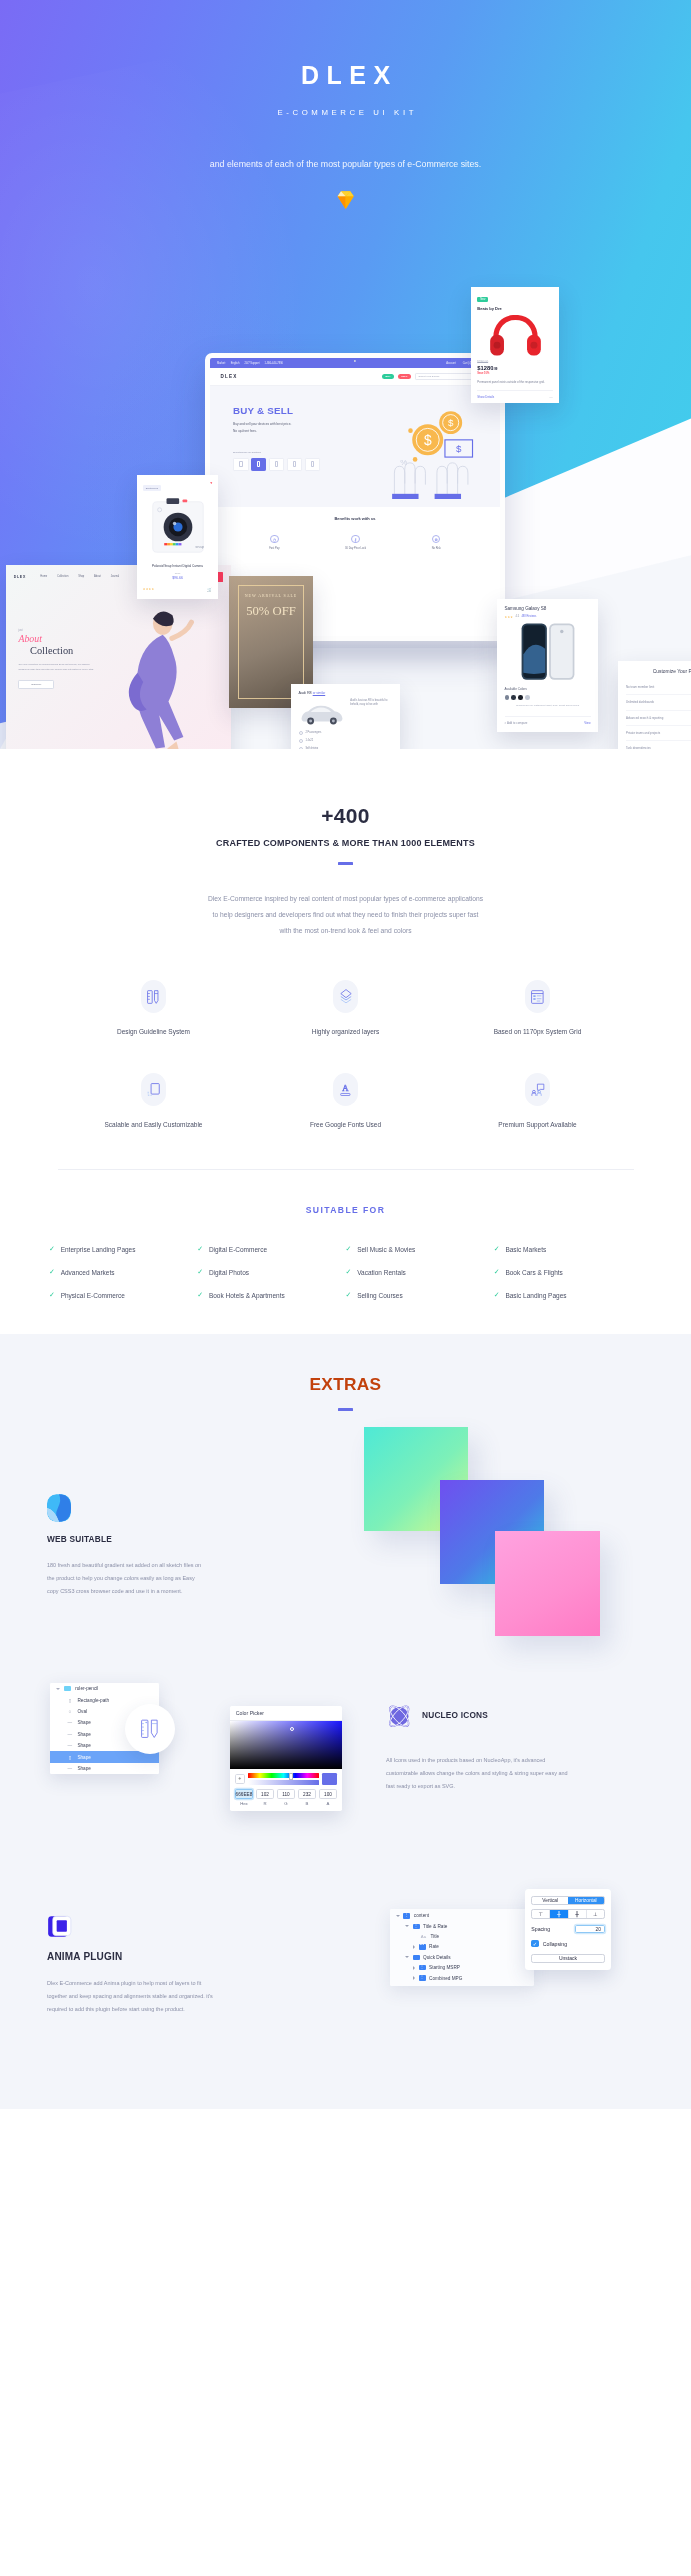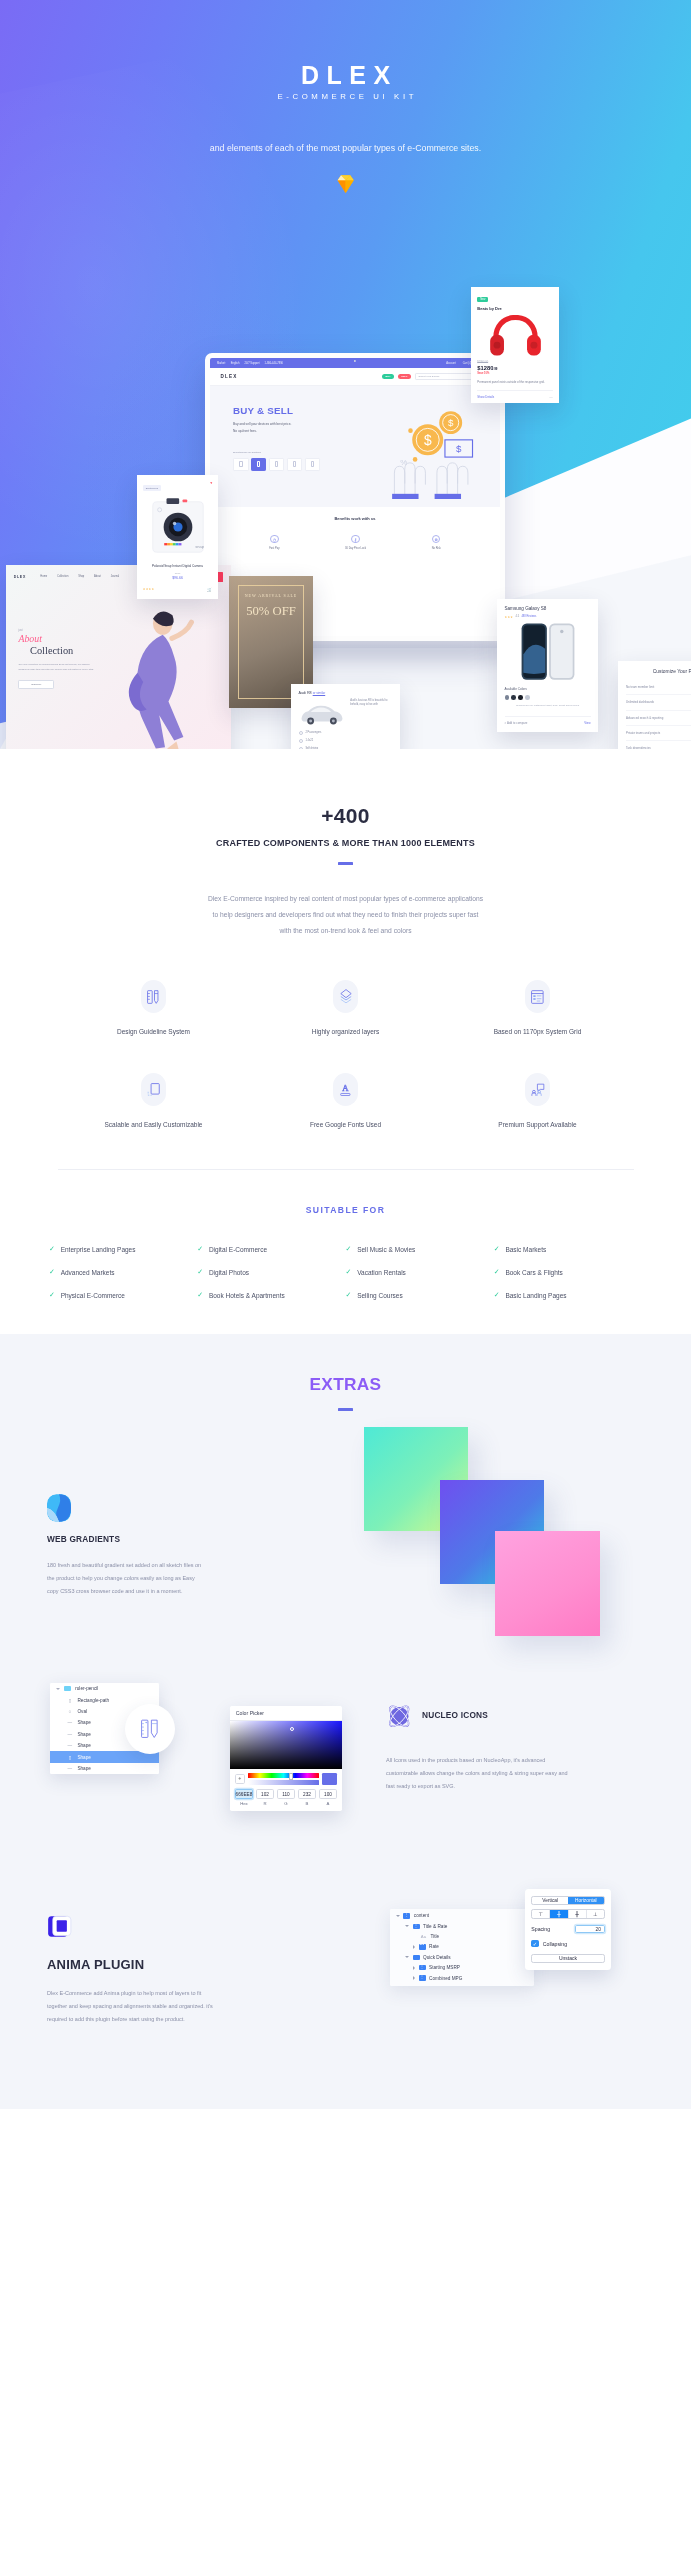--- a/index.html
+++ b/index.html
@@ -41,21 +41,21 @@
     clip-path: polygon(100% 40%, 100% 100%, 0 100%, 0 92%);
     opacity:.9;
   }
 
   .hero-inner { position: relative; z-index: 4; text-align: center; padding-top: 61px; }
   .brand {
     font-size: 25px; letter-spacing: 7.5px; font-weight: 700; color: #fff;
     text-indent: 7.5px;
   }
   .brand-sub {
-    margin-top: 2px; font-size: 7.8px; letter-spacing: 3.6px; color: #fff; font-weight: 500;
+    margin-top: 18px; font-size: 7.8px; letter-spacing: 3.6px; color: #fff; font-weight: 500;
     text-indent: 3.5px;
   }
   .hero-desc {
     margin: 38px auto 0; width: 547px; font-size: 8.8px; line-height: 2.05;
     color: rgba(255,255,255,.93); font-weight: 400;
   }
   .sketch-diamond { margin: 17.3px auto 0; width: 17.3px; height: 19.6px; position: relative; }
   .sketch-diamond svg { display:block; }
 
   
@@ -200,21 +200,21 @@
 
   .divider-line { width: 576px; height:0.6px; background:#eceef4; margin: 41px auto 0; }
 
   .suitable-title { margin-top: 35px; font-size: 8.6px; font-weight:700; letter-spacing:1.4px; color:#666ee8; text-align:center;}
   .suit-grid { margin: 30px auto 0; width: 593px; display:grid; grid-template-columns: repeat(4,1fr); row-gap: 15px; padding-bottom:35px;}
   .suit-item { display:flex; align-items:center; gap: 5.8px; font-size: 6.5px; color:#4b5066;}
   .suit-check { color:#2ecc9b; font-size: 7px; }
 
   
   .extras { background:#f3f5fa; padding: 40px 0 52px; position:relative; }
-  .extras-title { text-align:center; font-size: 17.3px; font-weight:700; color:#8b5cf6; letter-spacing:0.3px;}
+  .extras-title { text-align:center; font-size: 17.3px; font-weight:700; color:#c2410c; letter-spacing:0.3px;}
   .extras-rule { width: 15px; height:2.3px; background:#666ee8; margin: 13.2px auto 0; border-radius:0.6px;}
 
   .row { position: relative; width: 611px; margin: 0 auto; }
 
   .gradrow { height: 173px; margin-top: 39px; }
   .gr-left { position:absolute; left: 7px; top: 44px; width: 196px; }
   .gr-logo { width: 24px; height: 28px; border-radius: 9.2px; overflow:hidden; position:relative; }
   .gr-h { margin-top: 12.7px; font-size: 8.3px; font-weight: 700; letter-spacing:0.2px; color:#2b2d42;}
   .gr-p { margin-top: 15px; font-size: 5.5px; line-height: 2.35; color:#8b90a8; width: 156px;}
   .sq { position:absolute; }
@@ -267,21 +267,21 @@
   .cp-inputs { display:flex; gap:2.3px; padding: 4.6px 4.6px 5.2px; }
   .cp-in { flex:1; text-align:center; }
   .cp-box { border:0.6px solid #d7dae4; border-radius:1.7px; font-size:4.7px; padding:1.4px 0; color:#2b2d42;}
   .cp-box.hex { border-color:#8ec8f5; box-shadow:0 0 0 1.2px rgba(142,200,245,.45); background:#d6ecfb;}
   .cp-cap { font-size:4.3px; color:#6b7087; margin-top:1.7px;}
 
   
   .animarow { height: 173px; margin-top: 50px; }
   .an-left { position:absolute; left: 7px; top: 31px; width: 219px; }
   .an-logo { width: 25px; height: 26.5px; position:relative; }
-  .an-h { margin-top: 16px; font-size: 13px; font-weight: 700; color:#2b2d42; letter-spacing:0.2px;}
+  .an-h { margin-top: 10px; font-size: 10px; font-weight: 700; color:#2b2d42; letter-spacing:0.2px;}
   .an-p { margin-top: 15px; font-size: 5.5px; line-height: 2.35; color:#8b90a8; width: 173px;}
 
   .an-layers { position:absolute; left: 350px; top: 25px; width: 144px; background:#fbfcfe;
     box-shadow: 0 5.8px 17.3px rgba(40,55,110,.10); border-radius:1.2px; padding: 2.3px 0; font-size:4.7px;}
   .al-row { display:flex; align-items:center; gap:3.5px; padding: 2.6px 5.8px; color:#3a3f55;}
   .al-fold { width:7px;height:5.2px;background:#3b82f6;border-radius:0.9px; position:relative;}
   .al-fold.dots:after{content:"•••";position:absolute;left:0;right:0;top:-1.4px;text-align:center;font-size:3.5px;color:#fff;letter-spacing:0.2px;}
   .al-fold.bars:after{content:"⋮";position:absolute;left:0;right:0;top:-1.2px;text-align:center;font-size:4px;color:#fff;}
   .al-tri { width:0;height:0;border-left:2px solid transparent;border-right:2px solid transparent;border-top:2.6px solid #9aa0b3;}
   .al-tri.r { border:none;width:0;height:0;border-top:2px solid transparent;border-bottom:2px solid transparent;border-left:2.6px solid #9aa0b3;}
@@ -750,21 +750,21 @@
     <div class="row gradrow">
       <div class="gr-left">
         <div class="gr-logo">
           <svg width="24" height="28" viewBox="0 0 42 48">
             <rect width="42" height="48" rx="16" fill="#3fb9f7"></rect>
             <path d="M21 0 q21 0 21 24 q0 24 -21 24 q-9-10 -2-24 q7-14 2-24z" fill="#2f7fe8"></path>
             <path d="M0 24 q12 2 21 24 q-21 0 -21-24z" fill="#bfe4fb"></path>
             <path d="M21 48 q-21 0 -21-24 q14 4 21 24z" fill="#a9d9fa"></path>
           </svg>
         </div>
-        <div class="gr-h">WEB GRADIENTS</div>
+        <div class="gr-h">WEB SUITABLE</div>
         <div class="gr-p">180 fresh and beautiful gradient set added on all sketch files on the product to help you change colors easily as long as  Easy copy CSS3 cross browser code and use it in a moment.</div>
       </div>
       <div class="sq sq1"></div>
       <div class="sq sq2"></div>
       <div class="sq sq3"></div>
     </div>
 
     <div class="row nucleorow">
 
       <div class="sk-panel">

